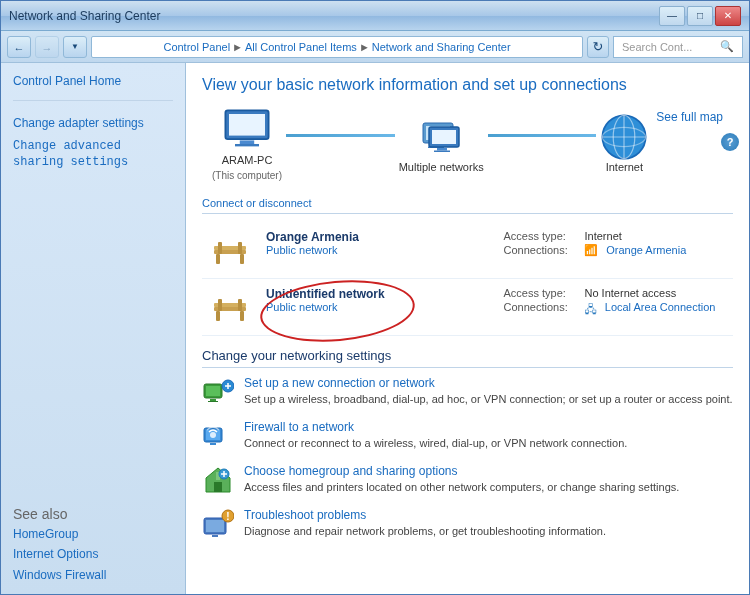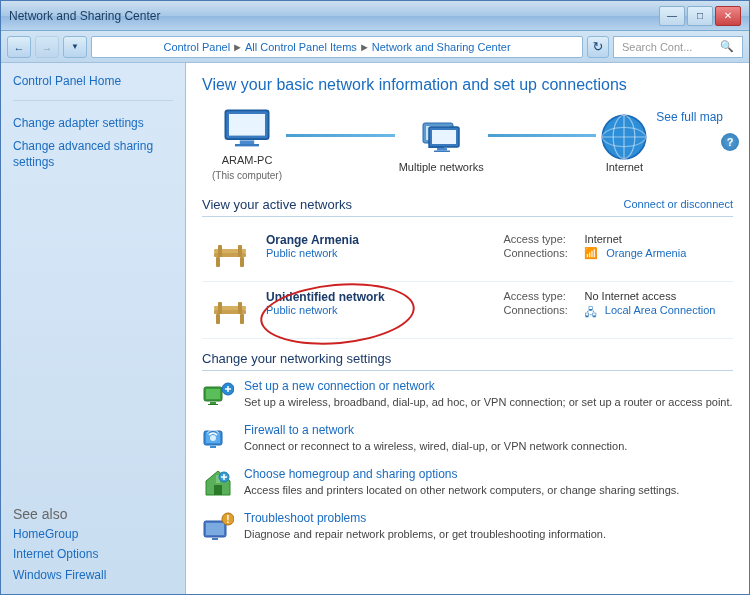--- a/index.html
+++ b/index.html
@@ -423,21 +423,21 @@
       <span style="margin-left:auto;color:#888;">🔍</span>
     </div>
   </div>
 
   <div class="content-area">
 
     <div class="sidebar">
       <a class="sidebar-link">Control Panel Home</a>
       <hr class="divider">
       <a class="sidebar-link">Change adapter settings</a>
-      <a class="sidebar-link" style="color:#1a6cc0;cursor:pointer;">Change advanced sharing settings</a>
+      <a class="sidebar-link" style="color:#1a6cc0;cursor:pointer;font-family:Liberation Mono, monospace;">Change advanced sharing settings</a>
 
       <div class="sidebar-section" style="margin-top:auto; padding-top:20px;">
         <div class="sidebar-section-title">See also</div>
         <div style="display:flex;flex-direction:column;gap:4px;">
           <a class="sidebar-link">HomeGroup</a>
           <a class="sidebar-link">Internet Options</a>
           <a class="sidebar-link">Windows Firewall</a>
         </div>
       </div>
     </div>
@@ -495,21 +495,20 @@
               <ellipse cx="20" cy="20" rx="18" ry="8" fill="none" stroke="rgba(255,255,255,0.4)" stroke-width="1"></ellipse>
             </svg>
           </div>
           <div class="net-label">Internet</div>
         </div>
 
         <span class="see-full-map" style="position:static;margin-left:8px;align-self:flex-start;margin-top:0;">See full map</span>
       </div>
 
       <div class="section-header">
-        <span>View your active networks</span>
         <span class="connect-link">Connect or disconnect</span>
       </div>
 
       <div class="network-card">
         <div class="network-card-icon">
           <svg viewBox="0 0 48 40" xmlns="http://www.w3.org/2000/svg">
 
             <rect x="8" y="20" width="32" height="4" fill="#c8a050" rx="1"></rect>
             <rect x="8" y="16" width="32" height="4" fill="#d4b060" rx="1"></rect>
             <rect x="10" y="24" width="4" height="10" fill="#b89040" rx="1"></rect>

